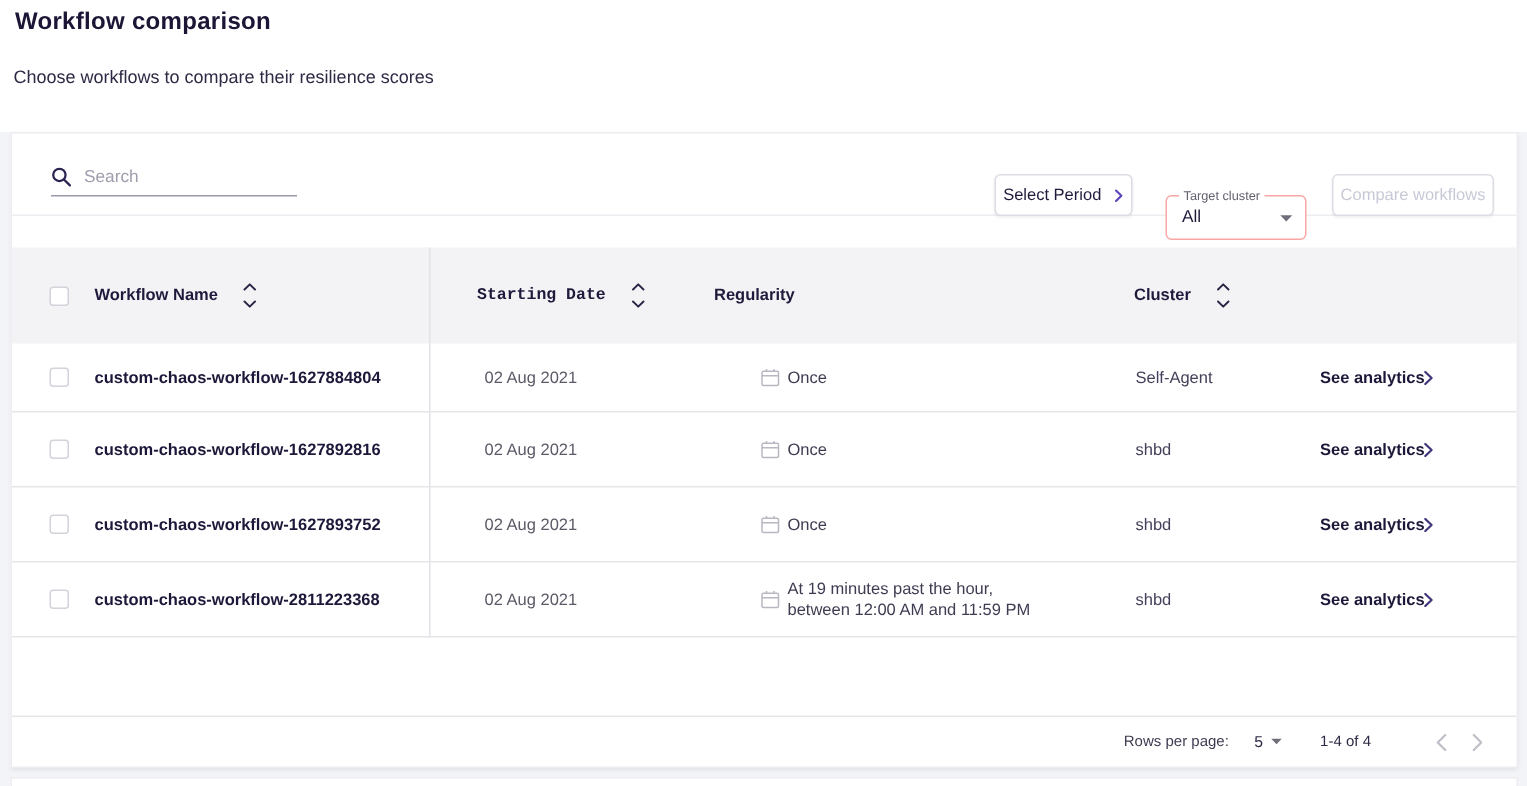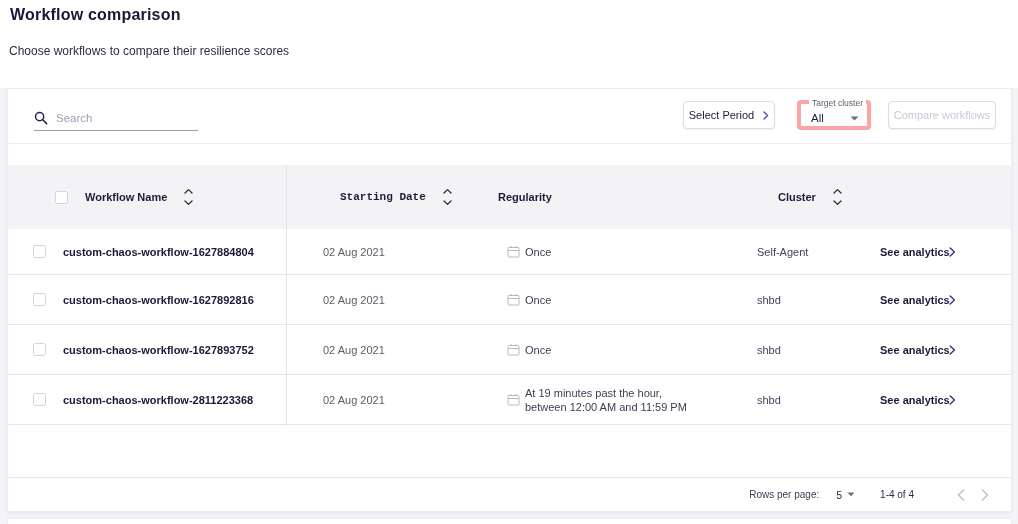--- a/index.html
+++ b/index.html
@@ -25,31 +25,31 @@
                  border-bottom:1px solid #9a9aab; display:flex; align-items:center; gap:8px; }
   .search-wrap input { border:none; outline:none; flex:1; font-size:11.5px; color:#2e2a45; background:transparent;
                        font-family:inherit; }
   .search-wrap input::placeholder { color:#9d9dae; }
   .toolbar-right { position:absolute; right:15px; top:11px; display:flex; align-items:center; }
   .btn { background:#fff; border:1px solid #dcdde4; border-radius:4px; height:28px; display:flex;
          align-items:center; justify-content:center; font-size:11px; cursor:pointer;
          box-shadow:0 1px 2px rgba(20,20,50,.06); font-family:inherit; }
   .btn-period { width:92px; color:#1f1a3c; gap:9px; margin-right:22px; }
   .btn-compare { width:108px; color:#c7c9d6; cursor:default; }
-  .select-cluster { position:relative; width:74px; height:30px; border:4px solid #fca5a5; border-radius:4px;
-                    background:#fff; margin-right:17px; cursor:pointer; }
+  .select-cluster { position:relative; width:94px; height:30px; border:1px solid #fca5a5; border-radius:4px;
+                    background:#fff; margin-right:17px; cursor:pointer;margin-top:30px; }
   .select-cluster .flabel { position:absolute; top:-6px; left:8px; font-size:8.5px; color:#63606f;
                             background:#fff; padding:0 3px; }
   .select-cluster .fvalue { position:absolute; left:10px; top:8px; font-size:11.5px; color:#1f1a3c; }
   .select-cluster .caret { position:absolute; right:8px; top:12px; }
 
   
   .thead { position:absolute; left:0; top:76px; width:100%; height:64px; background:#f3f3f5; }
   .col-divider { position:absolute; left:278px; top:76px; width:1px; height:260px; background:#e2e2e8; z-index:3; }
-  .hcell { position:absolute; top:0; height:100%; display:flex; align-items:center; gap:17px;margin-left:22px; }
+  .hcell { position:absolute; top:0; height:100%; display:flex; align-items:center; gap:17px; }
   .hlabel { font-size:11px; font-weight:bold; color:#1f1a3c; }
   .checkbox { width:13px; height:13px; border:1.5px solid #d2d3db; border-radius:2.5px; background:#fff; cursor:pointer; }
 
   .rows { position:absolute; left:0; top:140px; width:100%; }
   .trow { position:relative; width:100%; border-bottom:1px solid #e6e6ea; }
   .trow.h46 { height:46px; } .trow.h50 { height:50px; }
   .cell { position:absolute; top:0; height:100%; display:flex; align-items:center; }
   .c-check { left:25px; }
   .c-name  { left:55px; font-size:11px; font-weight:bold; color:#1d1839; }
   .c-date  { left:315px; font-size:11px; color:#5d5a68; }

